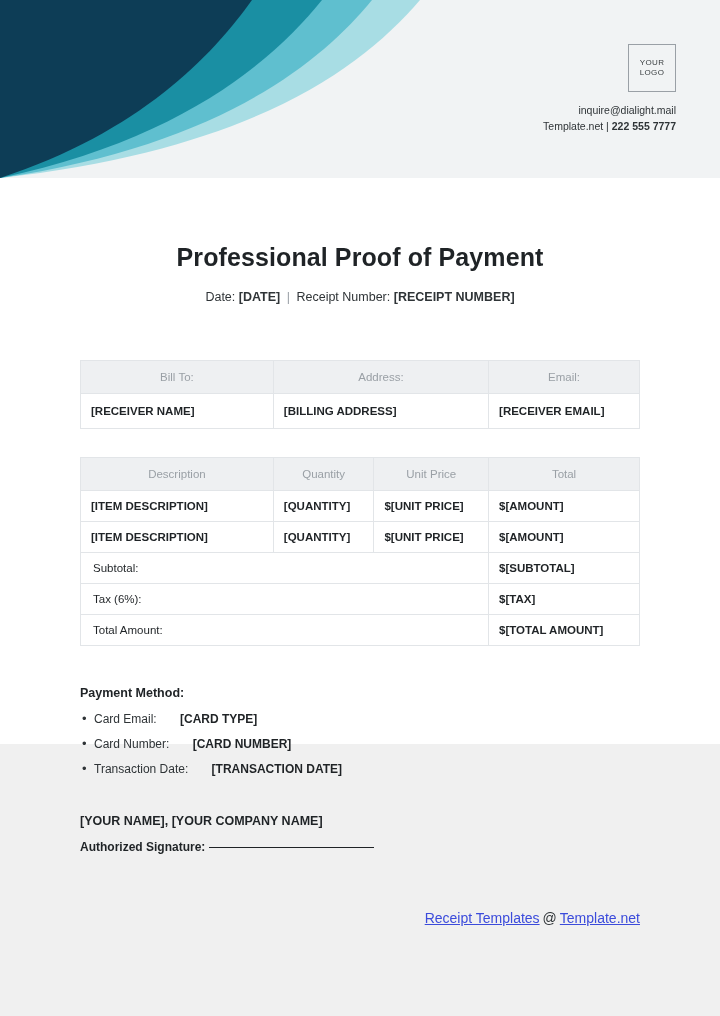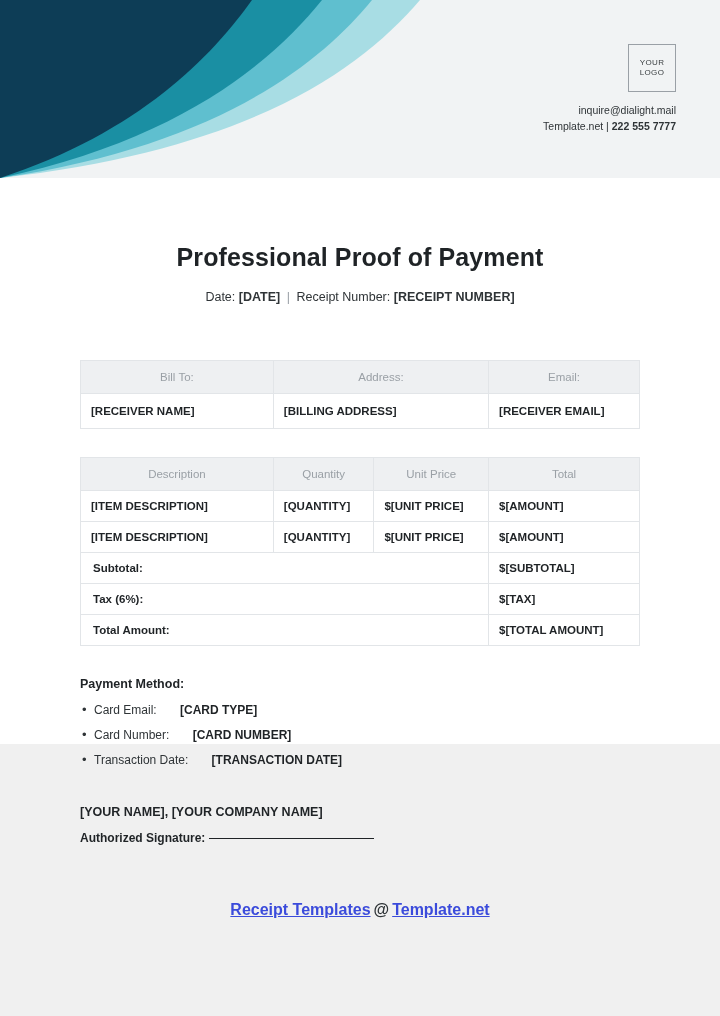--- a/index.html
+++ b/index.html
@@ -125,25 +125,25 @@
     padding: 10px 20px;
     border: 1px solid #e2e5e8;
   }
   .items-table td {
     font-size: 11.5px;
     color: #1f2326;
     padding: 9px 10px;
     border: 1px solid #e2e5e8;
   }
   .items-table td.bold { font-weight: bold; }
-  .items-table td.label { font-weight: bold; padding-left: 12px; }
+  .items-table td.label { font-weight: normal; padding-left: 12px; }
 
   
   .payment {
-    margin-top: 31px;
+    margin-top: 40px;
   }
   .payment-title {
     font-size: 12.5px;
     font-weight: bold;
     color: #1f2326;
   }
   .payment ul {
     list-style: none;
     margin: 12px 0 0 0;
     padding: 0;
@@ -182,24 +182,23 @@
   .signature .sig-line .rule {
     display: inline-block;
     width: 165px;
     border-bottom: 1.5px solid #1f2326;
     margin-left: 4px;
     vertical-align: 3px;
   }
 
   
   .footer {
-    text-align: center;
+    text-align: right;
     margin-top: 56px;
-    font-size: 16px;
-    font-weight: bold;
+    font-size: 14px;
   }
   .footer a {
     color: #3b4bdb;
     text-decoration: underline;
   }
   .footer .at {
     color: #2f3437;
     text-decoration: none;
     padding: 0 3px;
   }

